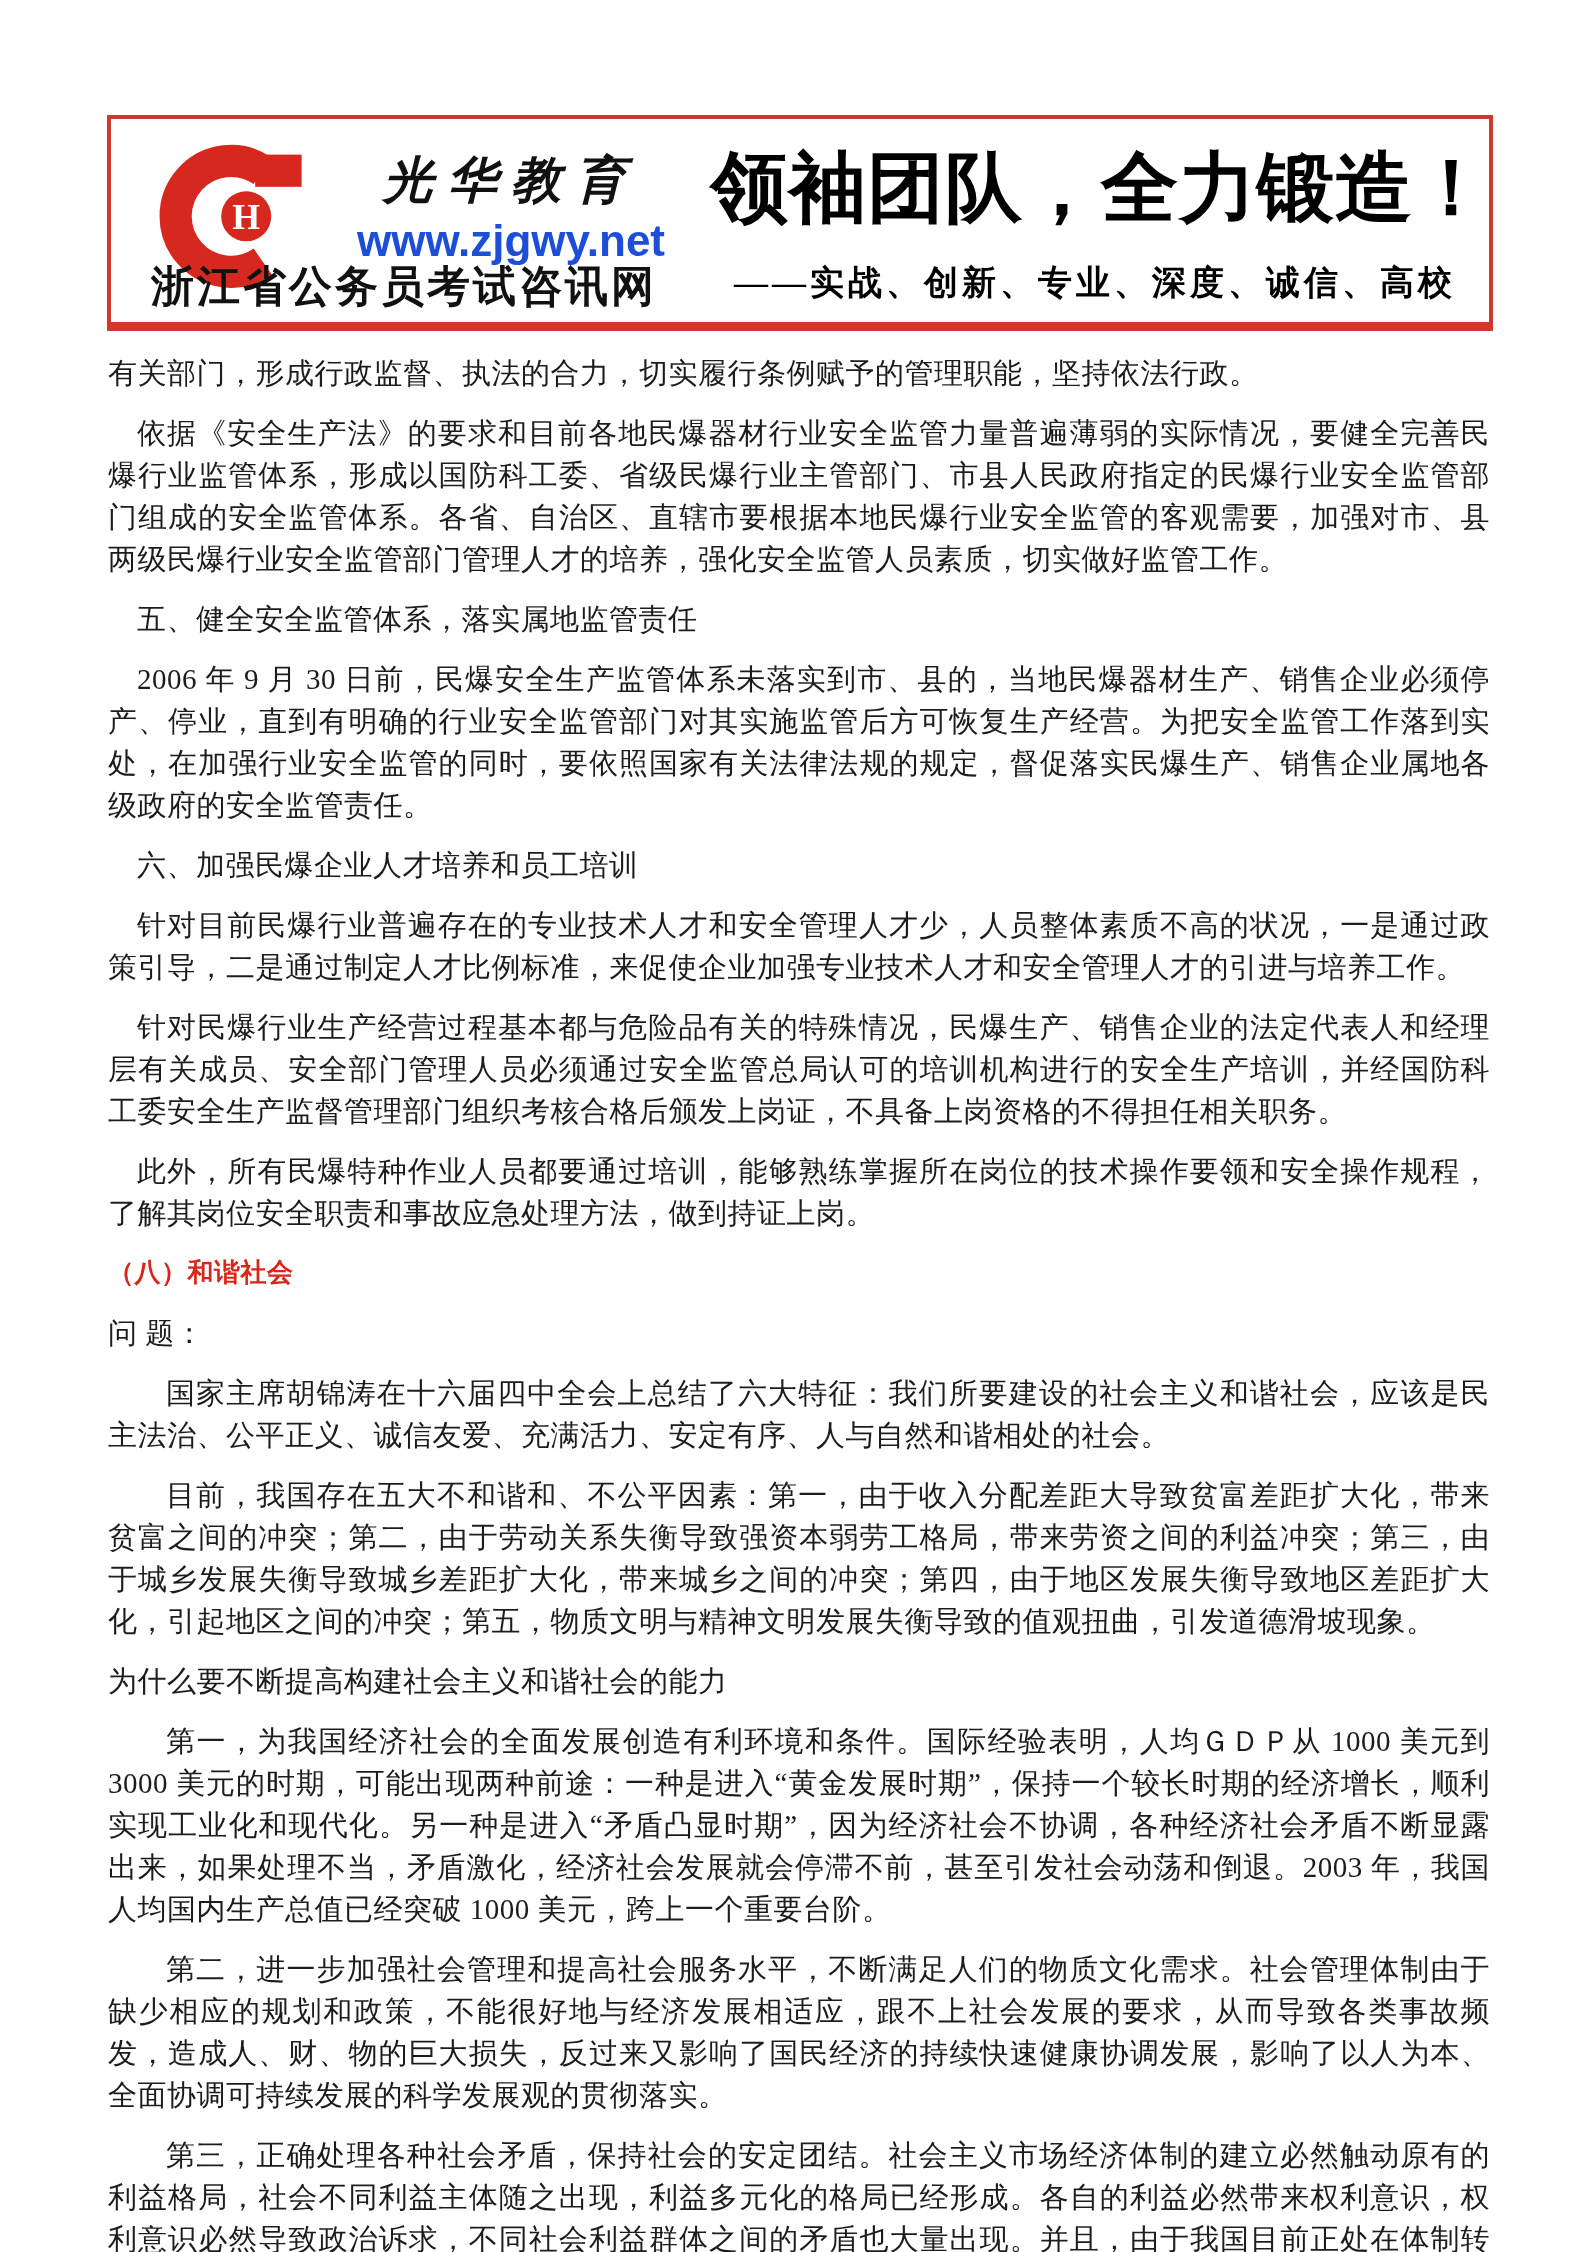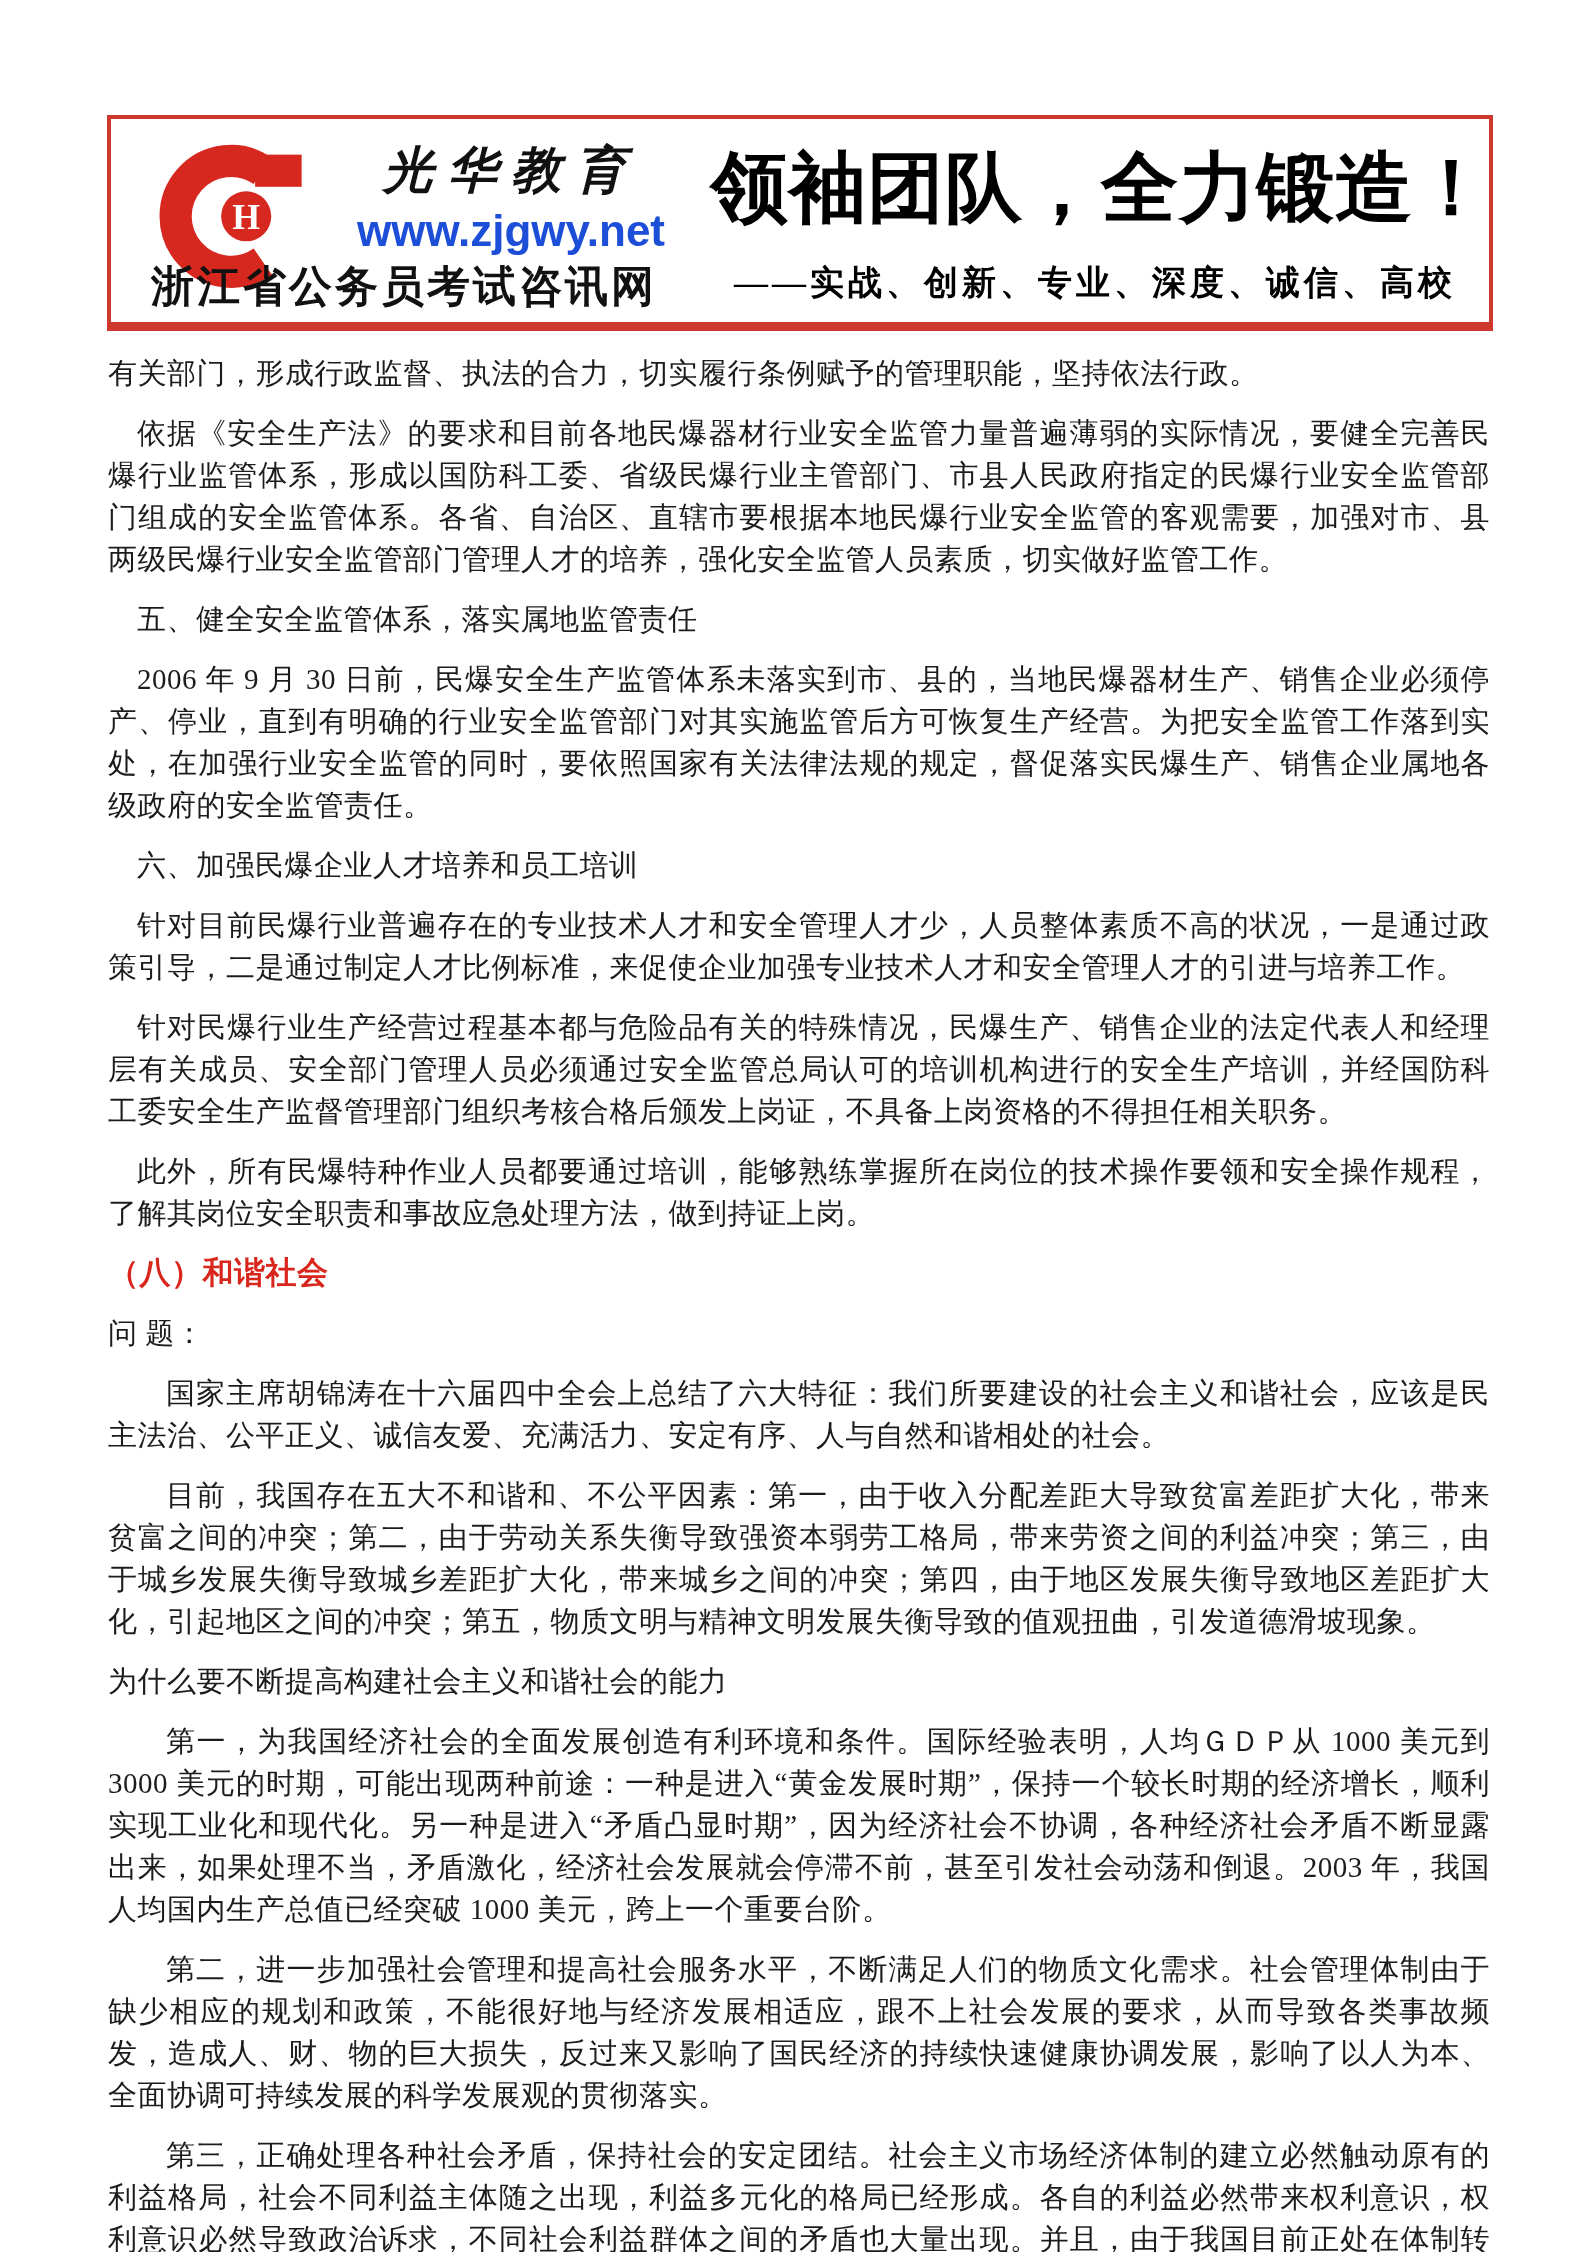--- a/index.html
+++ b/index.html
@@ -28,21 +28,21 @@
     position: relative;
     width: 600px; height: 100%;
     flex: 0 0 600px;
   }
   .logo-svg {
     position: absolute;
     left: 44px; top: 16px;
   }
   .brand-block {
     position: absolute;
-    left: 210px; top: 18px;
+    left: 210px; top: 28px;
     width: 380px;
     text-align: center;
   }
   .brand-name {
     font-family: "Liberation Serif", serif;
     font-style: italic;
     font-weight: bold;
     font-size: 50px;
     letter-spacing: 14px;
     color: #111111;
@@ -107,21 +107,21 @@
     text-align: justify;
     letter-spacing: 0.5px;
     color: #1c1c1c;
     margin-top: 18px;
   }
   .body-text p.i1 { text-indent: 1em; }
   .body-text p.i2 { text-indent: 2em; }
   .body-text p.red {
     color: #d9261c;
     font-weight: bold;
-    font-size: 31px;
+    font-size: 26px;
   }
 </style>
 </head>
 <body>
 
 <div class="page">
 
   <div class="header-box">
     <div class="header-left">
       <svg class="logo-svg" width="152" height="168" viewBox="0 0 170 168" aria-hidden="true">

